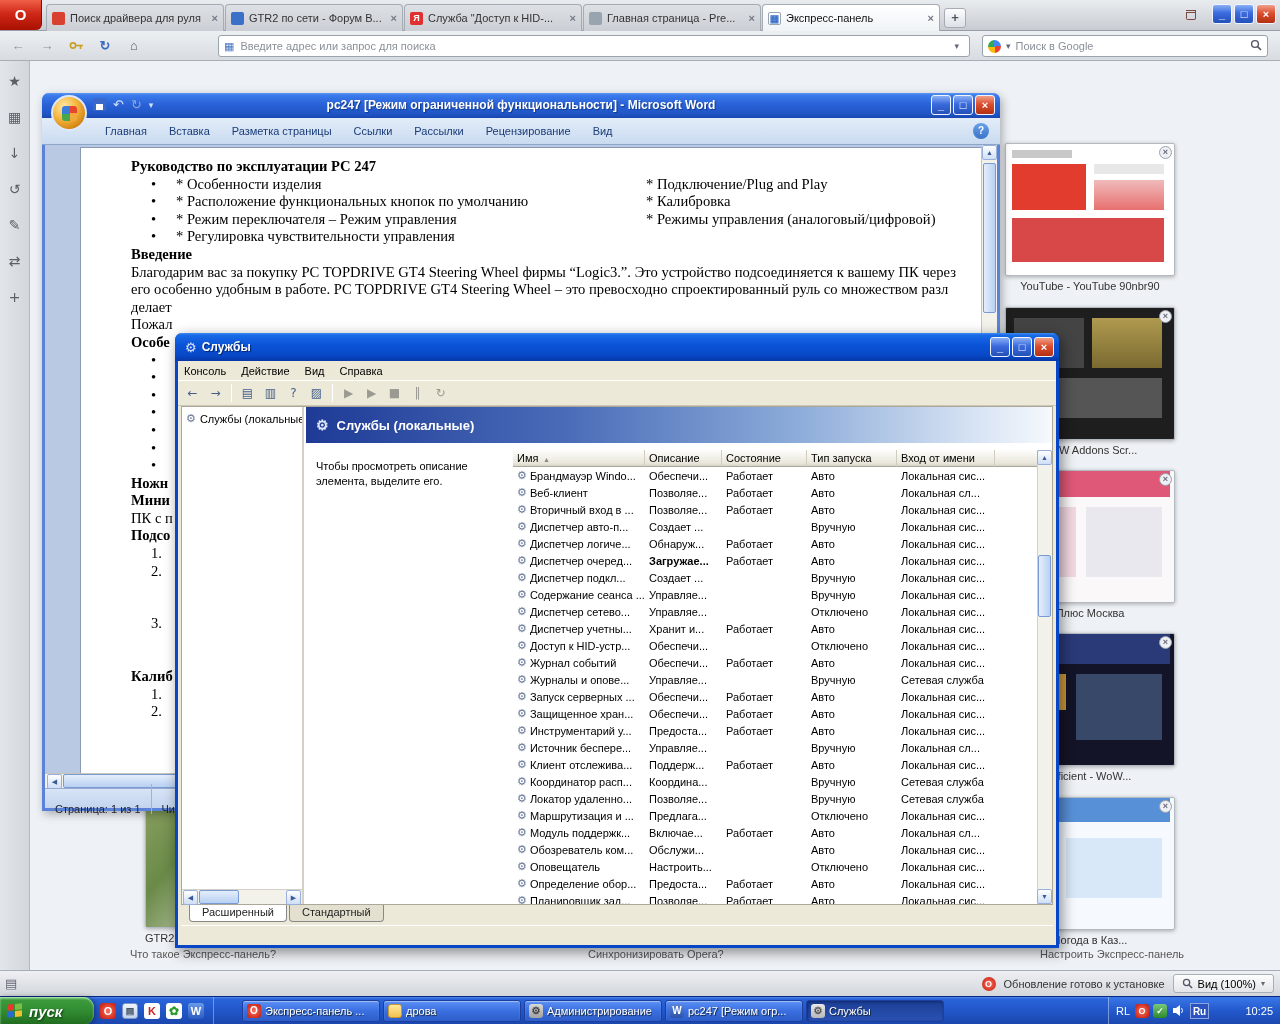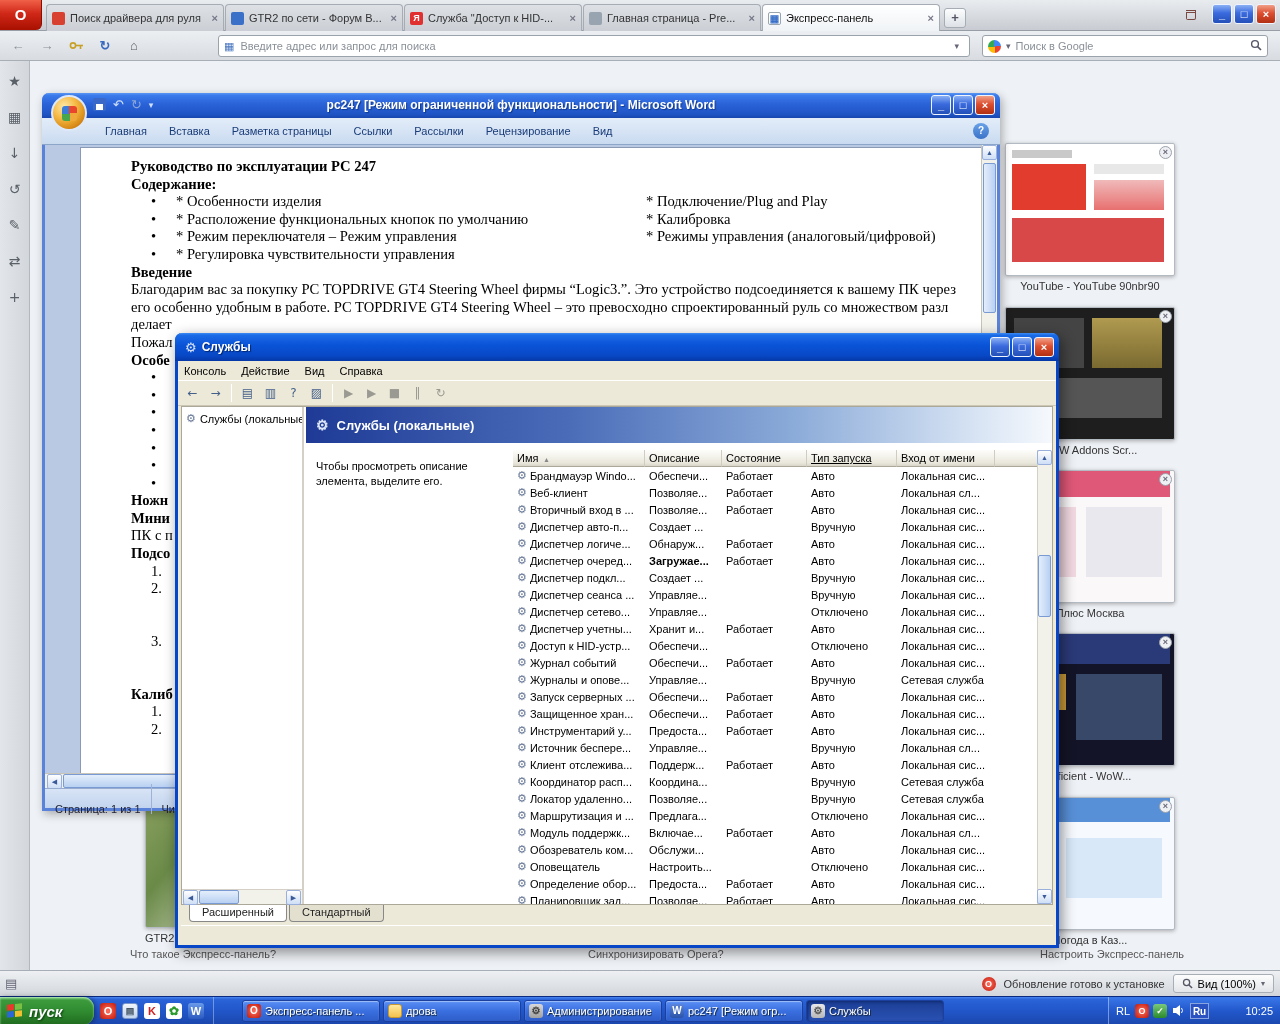--- a/index.html
+++ b/index.html
@@ -361,21 +361,20 @@
         <span class="w-tab">Ссылки</span>
         <span class="w-tab">Рассылки</span>
         <span class="w-tab">Рецензирование</span>
         <span class="w-tab">Вид</span>
       </div>
     <div class="w-help">?</div>
     <div class="w-doc">
       <div class="w-page">
         <div class="doctext">
             <div class="dline b">Руководство по эксплуатации PC 247</div>
-            <div class="dline b">Содержание:</div>
             <div class="dline bl"><span class="bu">•</span><span>* Особенности изделия</span><span class="rcol">* Подключение/Plug and Play</span></div>
             <div class="dline bl"><span class="bu">•</span><span>* Расположение функциональных кнопок по умолчанию</span><span class="rcol">* Калибровка</span></div>
             <div class="dline bl"><span class="bu">•</span><span>* Режим переключателя – Режим управления</span><span class="rcol">* Режимы управления (аналоговый/цифровой)</span></div>
             <div class="dline bl"><span class="bu">•</span><span>* Регулировка чувствительности управления</span></div>
             <div class="dline b">Введение</div>
             <div class="dline n">Благодарим вас за покупку PC TOPDRIVE GT4 Steering  Wheel фирмы “Logic3.”. Это устройство подсоединяется к вашему ПК через</div>
             <div class="dline n">его особенно удобным в работе. PC TOPDRIVE GT4 Steering  Wheel – это превосходно спроектированный руль со множеством разл</div>
             <div class="dline n">делает</div>
             <div class="dline n">Пожал</div>
             <div class="dline b">Особе</div>
@@ -464,21 +463,21 @@
         <div class="s-banner">
           <span class="ticon-gear">⚙</span>
           <span>Службы (локальные)</span>
         </div>
         <div class="s-hint">Чтобы просмотреть описание элемента, выделите его.</div>
         <div class="s-list">
           <div class="s-head">
               <span class="s-hcell" style="width: 132px;">Имя<span class="sort">▴</span></span>
               <span class="s-hcell" style="width: 77px;">Описание</span>
               <span class="s-hcell" style="width: 85px;">Состояние</span>
-              <span class="s-hcell" style="width: 90px; text-decoration: underline;">Тип запуска</span>
+              <span class="s-hcell" style="width: 90px;">Тип запуска</span>
               <span class="s-hcell" style="width: 98px;">Вход от имени</span>
               <span class="s-hfill"></span>
             </div>
           <div class="s-body">
               <div class="srow">
                 <span class="scell c0" style="width: 132px;">
                   <span class="gear">⚙</span>
                   <span>Брандмауэр Windo...</span>
                 </span>
                 <span class="scell c1" style="width: 77px;">Обеспечи...</span>
@@ -542,21 +541,21 @@
                   <span>Диспетчер подкл...</span>
                 </span>
                 <span class="scell c1" style="width: 77px;">Создает ...</span>
                 <span class="scell c2" style="width: 85px;"></span>
                 <span class="scell c3" style="width: 90px;">Вручную</span>
                 <span class="scell c4" style="width: 98px;">Локальная сис...</span>
               </div>
               <div class="srow">
                 <span class="scell c0" style="width: 132px;">
                   <span class="gear">⚙</span>
-                  <span>Диспетчер сеанса ...</span>
+                  <span>Содержание сеанса ...</span>
                 </span>
                 <span class="scell c1" style="width: 77px;">Управляе...</span>
                 <span class="scell c2" style="width: 85px;"></span>
                 <span class="scell c3" style="width: 90px;">Вручную</span>
                 <span class="scell c4" style="width: 98px;">Локальная сис...</span>
               </div>
               <div class="srow">
                 <span class="scell c0" style="width: 132px;">
                   <span class="gear">⚙</span>
                   <span>Диспетчер сетево...</span>

